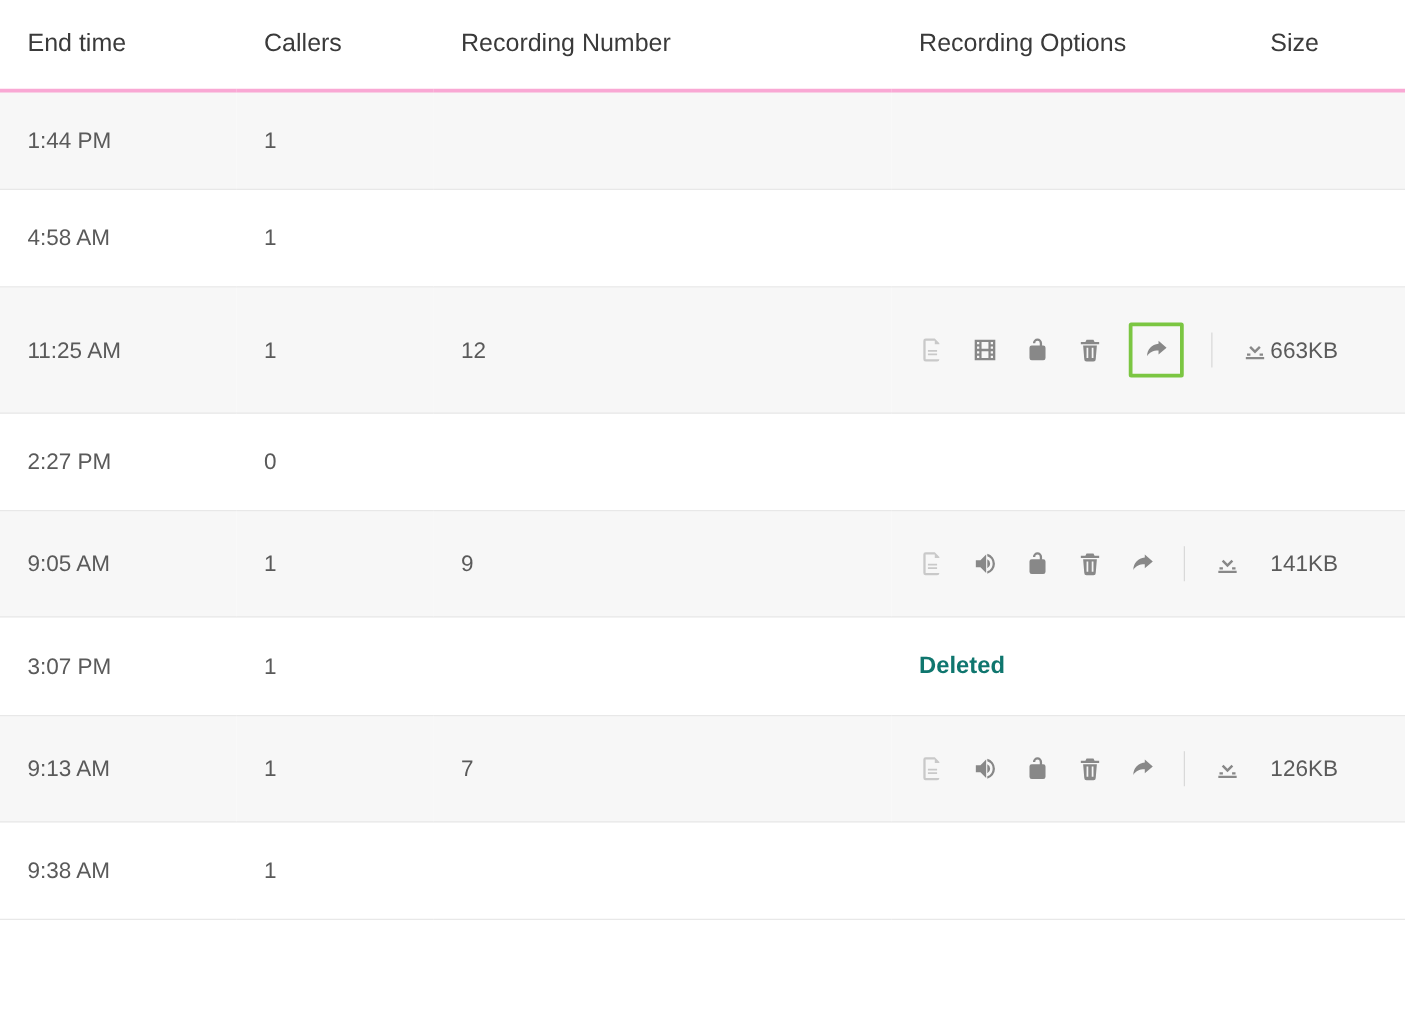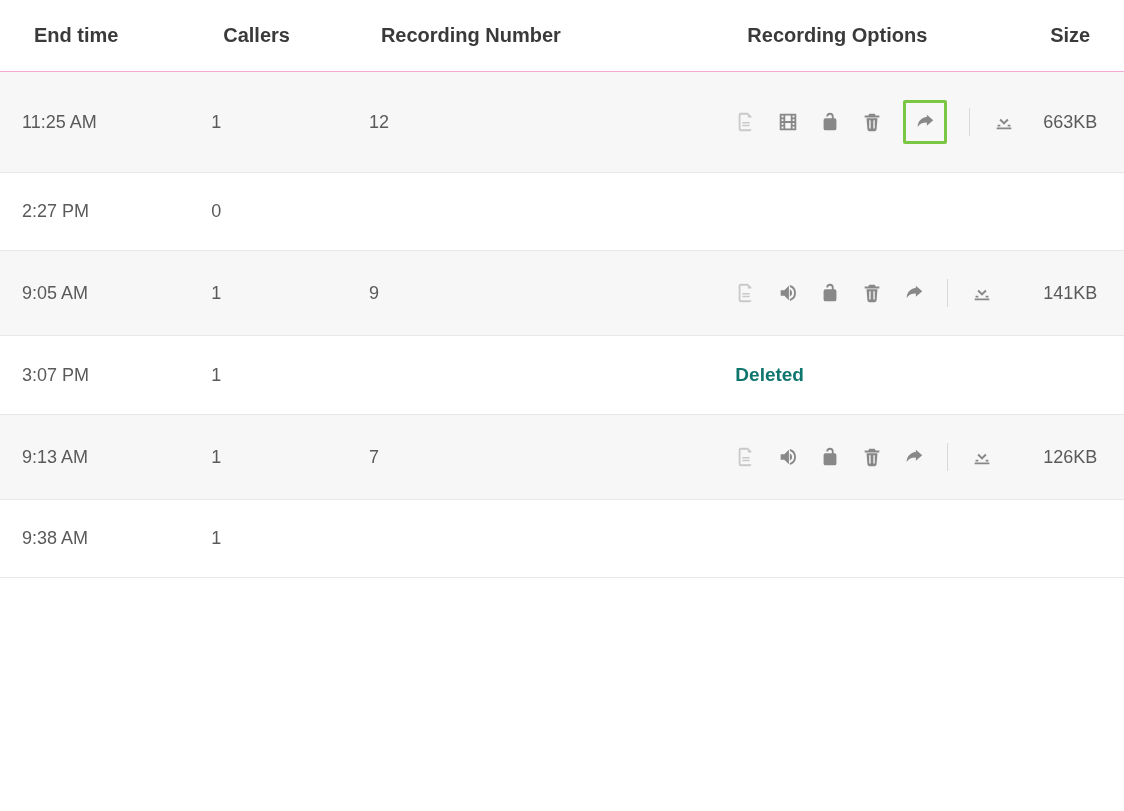--- a/index.html
+++ b/index.html
@@ -12,46 +12,46 @@
       background: #fff;
       color: #4a4a4a;
       width: 1124px;
     }
     table {
       width: 100%;
       border-collapse: collapse;
     }
     thead th {
       text-align: left;
-      font-weight: 700;
+      font-weight: 400;
       font-size: 20px;
       color: #3a3a3a;
-      padding: 24px 0 24px 34px;
-      border-bottom: 1px solid #f9a8d4;
+      padding: 24px 0 24px 22px;
+      border-bottom: 3px solid #f9a8d4;
     }
     tbody tr {
       border-bottom: 1px solid #e8e8e8;
     }
     tbody tr:nth-child(odd) {
       background: #f7f7f7;
     }
     tbody tr:nth-child(even) {
       background: #ffffff;
     }
     tbody td {
       font-size: 18px;
       color: #5a5a5a;
       padding: 28px 0 28px 22px;
       vertical-align: middle;
     }
     .col-end-time { width: 190px; }
     .col-callers { width: 158px; }
     .col-reference { width: 368px; }
     .col-options { width: 300px; }
-    .col-size { width: 108px; text-align: center;}
+    .col-size { width: 108px; text-align: left;}
     thead th.col-size { padding-left: 0; }
     tbody td.col-size { padding-left: 0; }
     .options-wrap {
       display: flex;
       align-items: center;
       gap: 20px;
     }
     .icon {
       width: 22px;
       height: 22px;
@@ -125,20 +125,34 @@
     <tr>
       <th class="col-end-time">End time</th>
       <th class="col-callers">Callers</th>
       <th class="col-reference">Recording Number</th>
       <th class="col-options">Recording Options</th>
       <th class="col-size">Size</th>
     </tr>
   </thead>
   <tbody id="tbody">
       <tr>
+    <td class="col-end-time">1:44 PM</td>
+    <td class="col-callers">1</td>
+    <td class="col-reference"></td>
+    <td class="col-options"></td>
+    <td class="col-size"></td>
+  </tr>
+      <tr>
+    <td class="col-end-time">4:58 AM</td>
+    <td class="col-callers">1</td>
+    <td class="col-reference"></td>
+    <td class="col-options"></td>
+    <td class="col-size"></td>
+  </tr>
+      <tr>
     <td class="col-end-time">11:25 AM</td>
     <td class="col-callers">1</td>
     <td class="col-reference">12</td>
     <td class="col-options">
           <div class="options-wrap">
             <span class="icon light">
               <svg viewBox="0 0 24 24">
                 <use href="#i-doc-outline"></use>
               </svg>
             </span>

